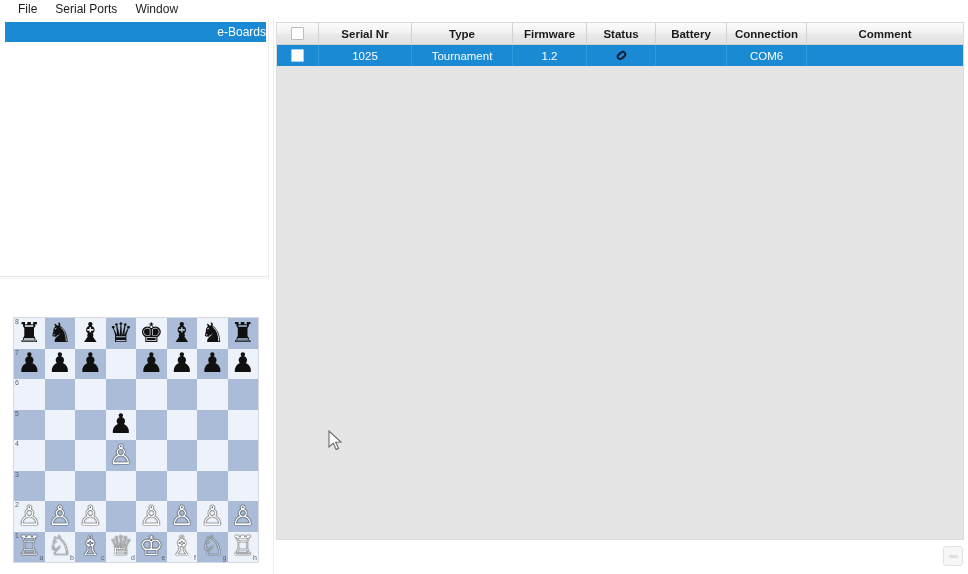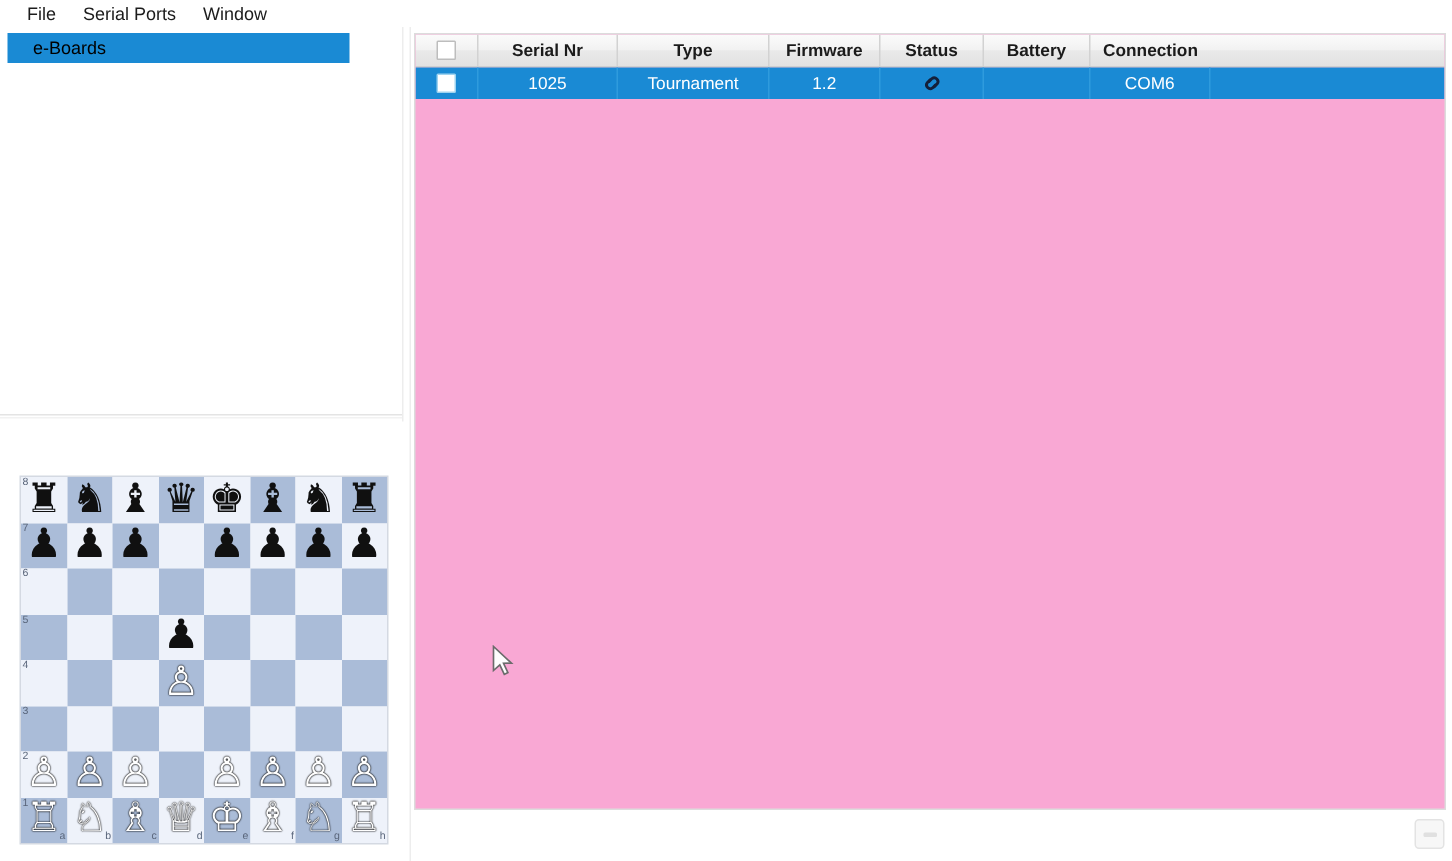--- a/index.html
+++ b/index.html
@@ -54,30 +54,31 @@
     background: #ffffff;
     border: 1px solid #e7e7e7;
     border-top: none;
     border-left: none;
     box-sizing: border-box;
     overflow: hidden;
   }
   #tree-item-eboards {
     position: absolute;
     left: 1px; top: 1px;
-    width: 228px;
+    width: 261px;
     height: 20px;
     background: #1a8ad4;
-    color: #000000;
+    color: #ffffff;
     font-size: 12px;
     line-height: 20px;
     padding-left: 17px;
     box-sizing: border-box;
     white-space: nowrap;
     cursor: default;
+    text-align: right;
   }
   #panel-splitter-h {
     position: absolute;
     left: 0; top: 276px;
     width: 271px; height: 3px;
     background: #ffffff;
     border-top: 1px solid #e4e4e4;
     border-bottom: 1px solid #f2f2f2;
     box-sizing: border-box;
     cursor: row-resize;
@@ -147,21 +148,21 @@
   }
   .piece.black { color: #101010; }
   .piece.white { color: #ffffff; text-shadow: 0 0 1px #000, 0 0 1.2px #000; }
 
   
   #table-panel {
     position: absolute;
     left: 276px; top: 22px;
     width: 688px;
     height: 518px;
-    background: #f9a8d4;
+    background: #e5e5e5;
     border: 1px solid #dcdcdc;
     box-sizing: border-box;
     overflow: hidden;
   }
   #grid-header {
     display: flex;
     height: 22px;
     background: linear-gradient(to bottom, #fbfbfb 0%, #f2f2f2 48%, #e9e9e9 52%, #e2e2e2 100%);
     border-bottom: 1px solid #cfcfcf;
     box-sizing: border-box;
@@ -432,20 +433,23 @@
       </div>
       <div class="hcell" style="width: 69px; align-items: center;">
         <span>Status</span>
       </div>
       <div class="hcell" style="width: 71px;">
         <span>Battery</span>
       </div>
       <div class="hcell" style="width: 80px; text-align: right;">
         <span>Connection</span>
       </div>
+      <div class="hcell" style="width: 156px; flex: 1 1 auto;">
+        <span>Comment</span>
+      </div>
     </div>
   <div id="grid-body">
       <div class="grid-row selected">
         <div class="cell" style="width: 42px;">
           <div class="chk"></div>
         </div>
         <div class="cell" style="width: 93px;">
           <span>1025</span>
         </div>
         <div class="cell" style="width: 101px;">

